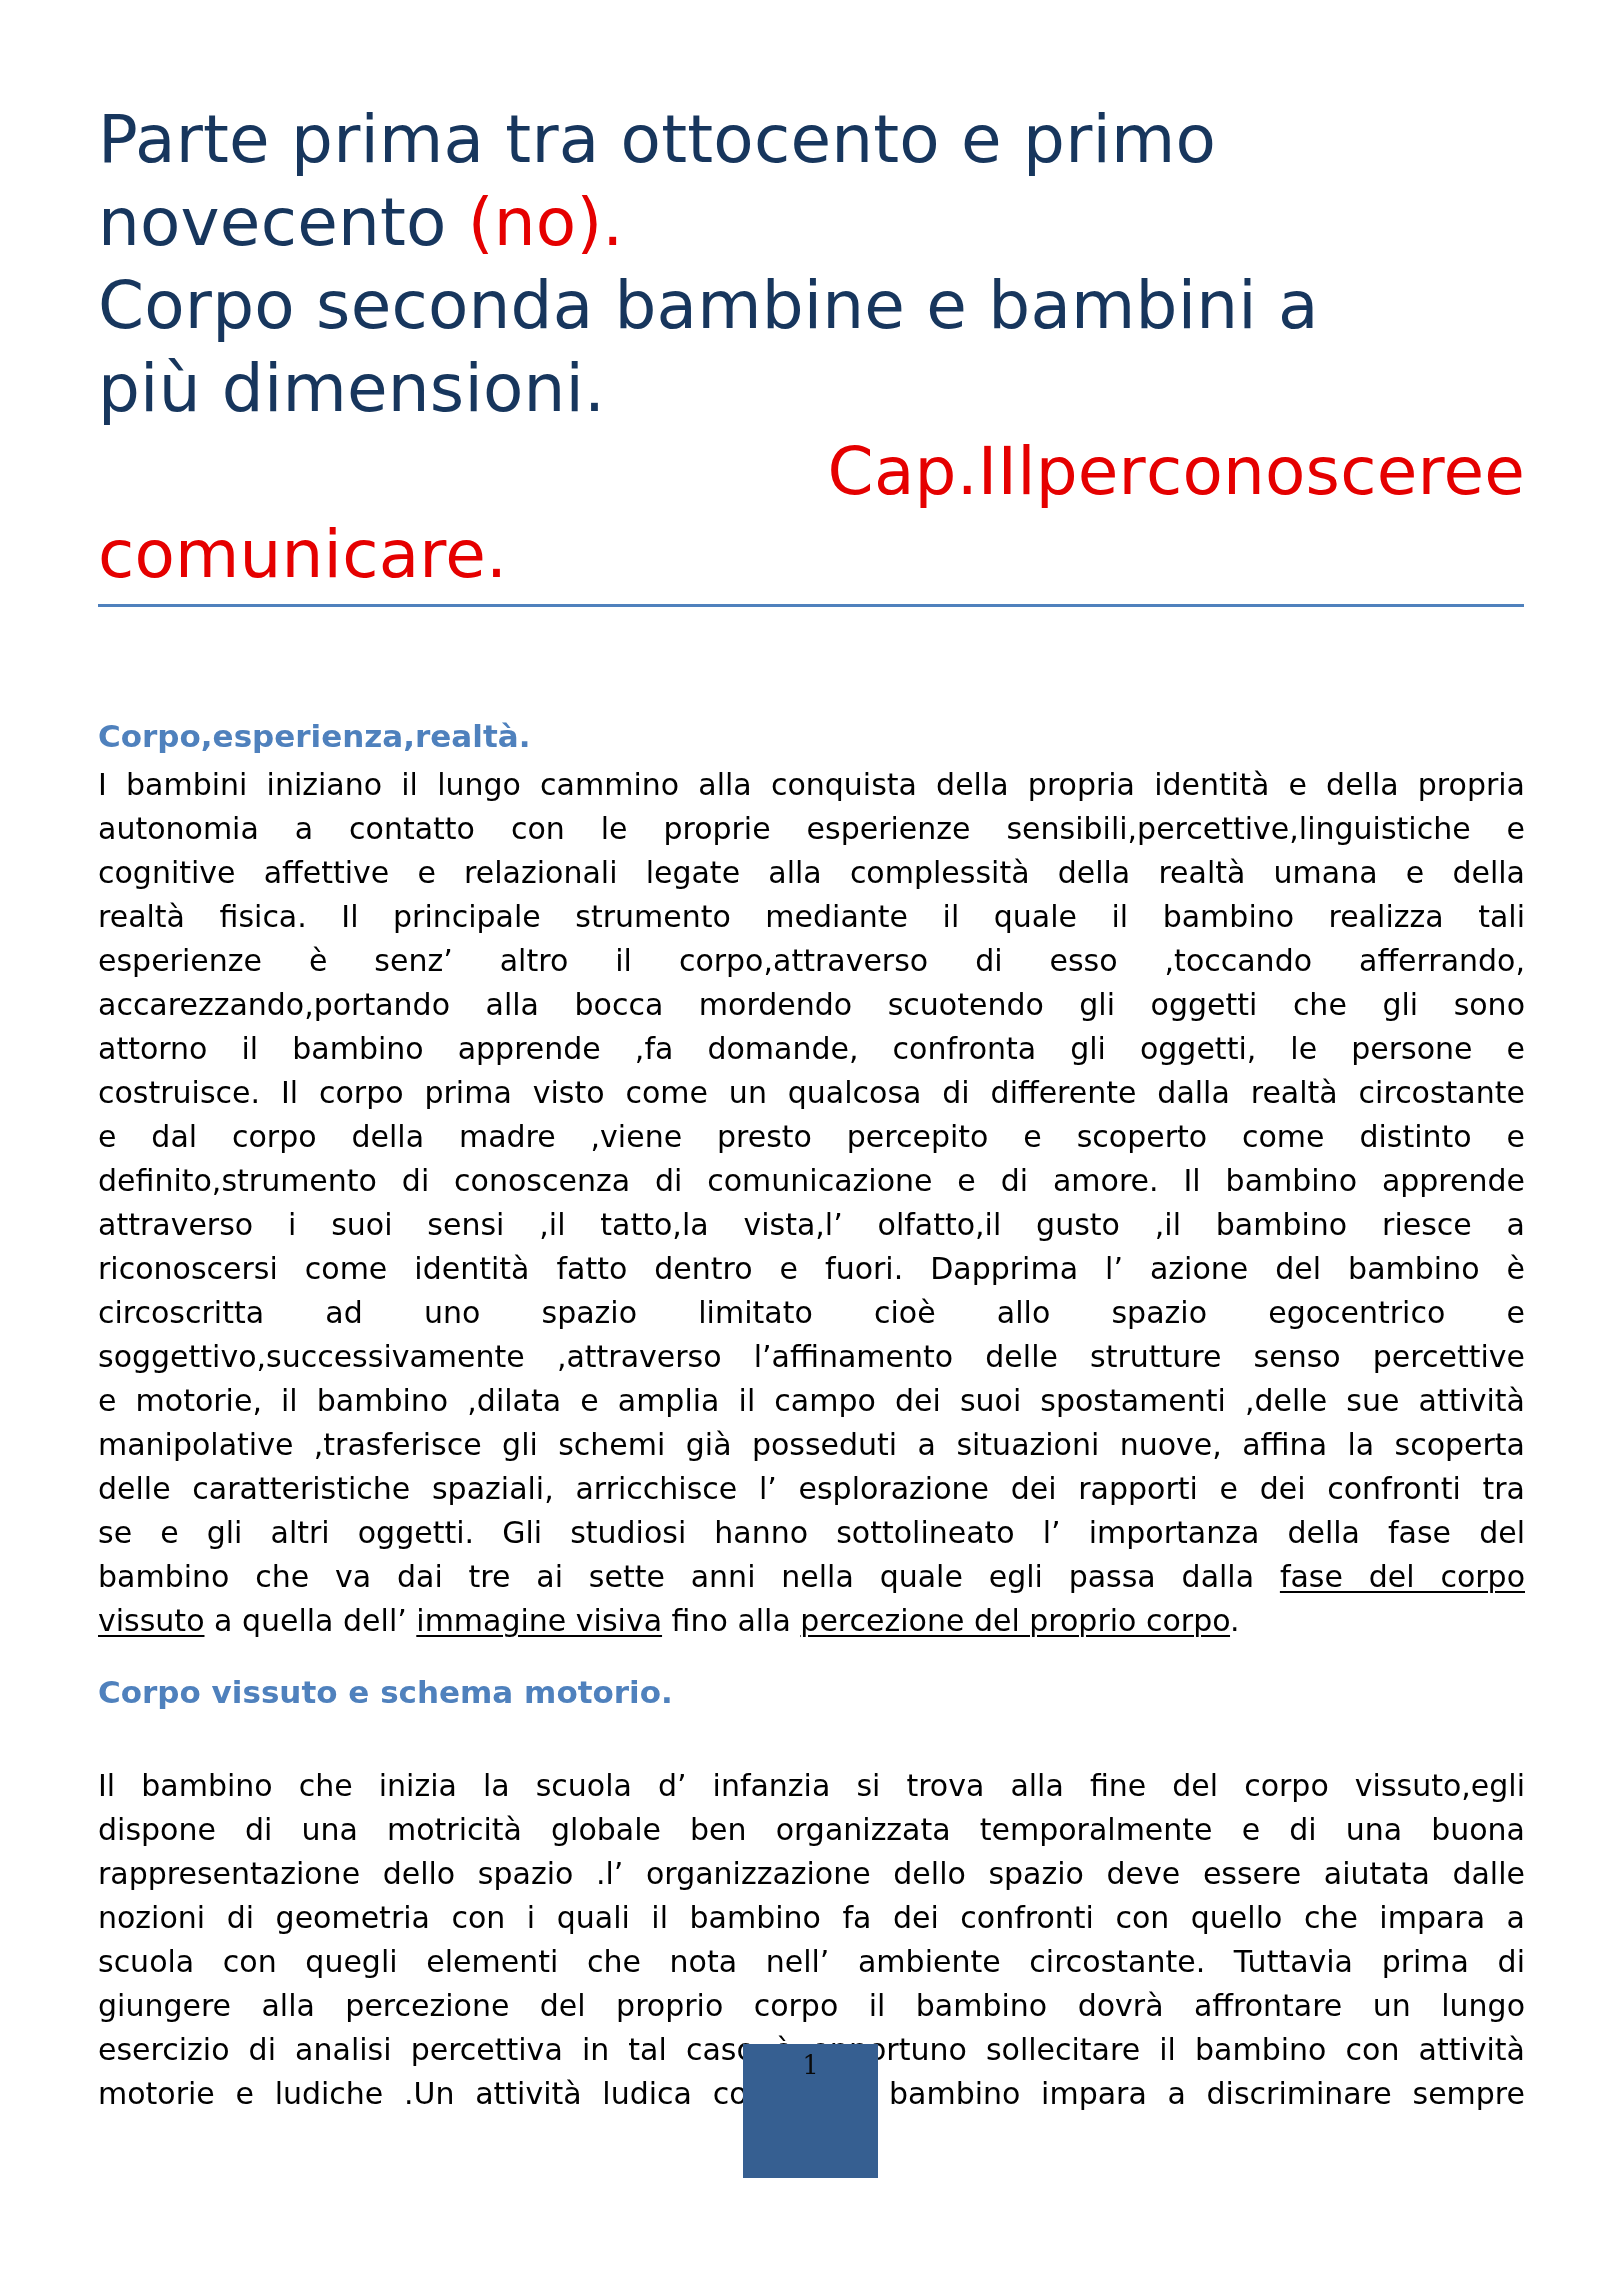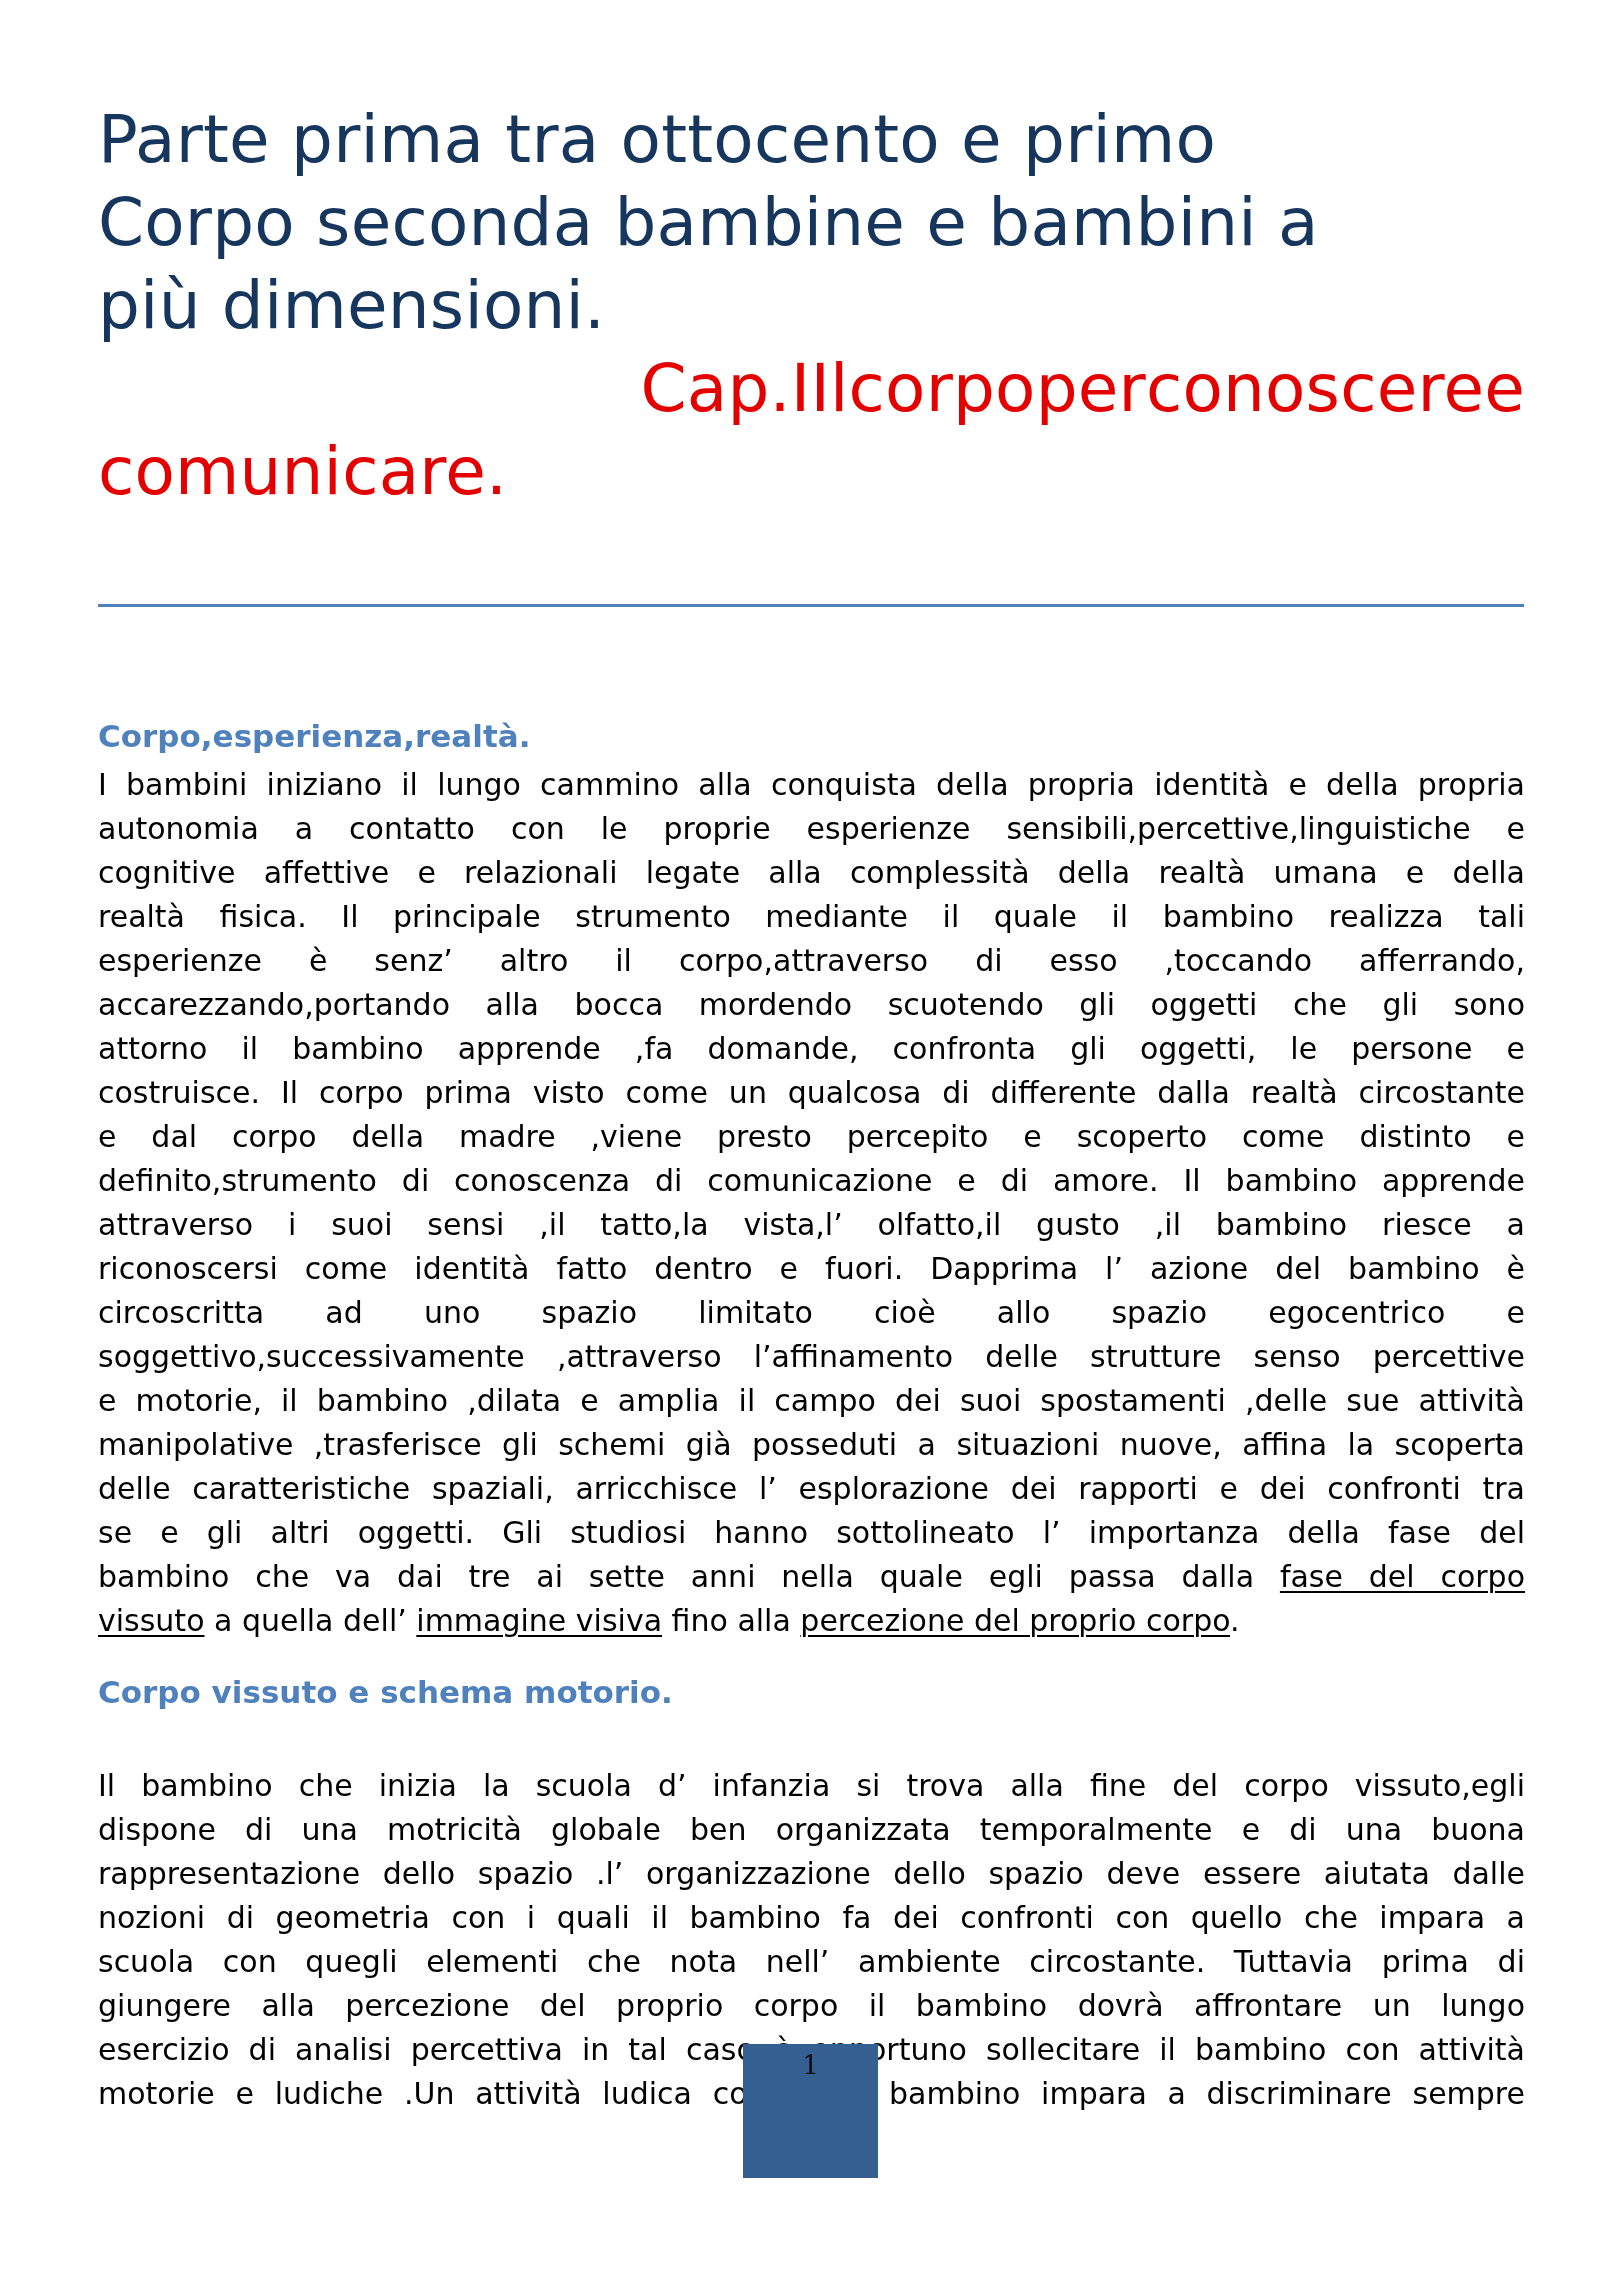--- a/index.html
+++ b/index.html
@@ -107,26 +107,26 @@
       color: #0a0a0a;
     }
   </style>
 </head>
 <body>
 
 <div class="page">
 
   <div class="title-block">
     <span class="title-line">Parte prima tra  ottocento e primo</span>
+    <span class="title-line"><span>novecento </span><span class="title-red">(no).</span></span>
     <span class="title-line">Corpo seconda bambine e bambini a</span>
     <span class="title-line">più dimensioni.</span>
     <span class="title-line title-justify">
       <span>Cap.I</span>
       <span>Il</span>
-      <span>corpo</span>
       <span>per</span>
       <span>conoscere</span>
       <span>e</span>
     </span>
     <span class="title-line title-red">comunicare.</span>
   </div>
 
   <div class="divider"></div>
 
   <div class="section-heading" style="top:717px;">Corpo,esperienza,realtà.</div>

